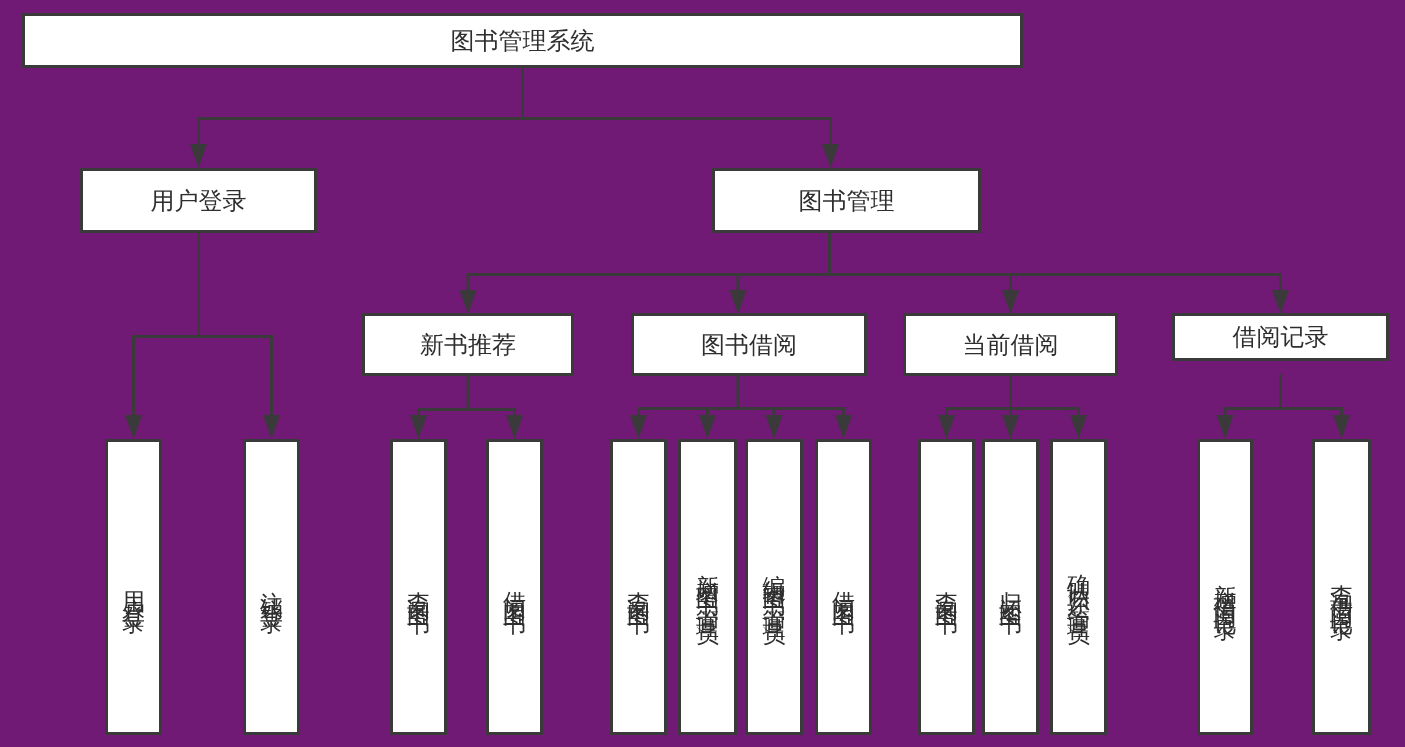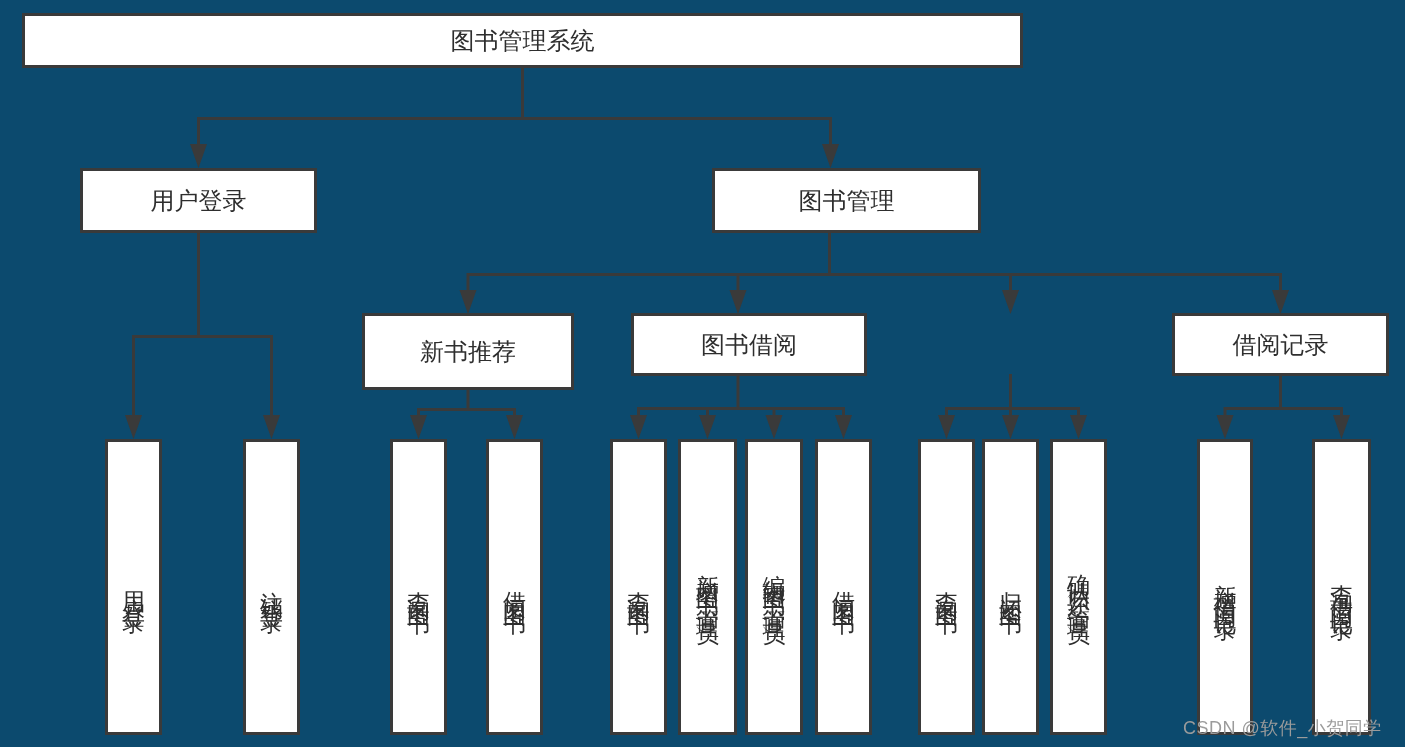--- a/index.html
+++ b/index.html
@@ -1,20 +1,20 @@
 <!DOCTYPE html>
 <html><head>
 <meta charset="utf-8">
 <style>
   html, body { margin: 0; padding: 0; background: #ffffff; }
   #stage {
     position: relative;
     width: 1405px;
     height: 747px;
-    background: #0c4a6e;
+    background: #701a75;
     font-family: "Liberation Sans", "DejaVu Sans", sans-serif;
     overflow: hidden;
   }
   .box {
     position: absolute;
     box-sizing: border-box;
     border: 3px solid #3a3a3a;
     background: #ffffff;
     display: flex;
     align-items: center;
@@ -105,37 +105,37 @@
              M1070 415 L1087 415 L1078.5 439 Z
              M1216.5 415 L1233.5 415 L1225 439 Z
              M1333 415 L1350 415 L1341.5 439 Z"></path>
   </svg>
 
   <div class="box" style="left:22px; top:13px; width:1001px; height:55px;">图书管理系统</div>
 
   <div class="box" style="left:80px; top:168px; width:237px; height:65px;">用户登录</div>
   <div class="box" style="left:712px; top:168px; width:269px; height:65px;">图书管理</div>
 
-  <div class="box" style="left:362px; top:313px; width:212px; height:77px;">新书推荐</div>
+  <div class="box" style="left:362px; top:313px; width:212px; height:63px;">新书推荐</div>
   <div class="box" style="left:631px; top:313px; width:236px; height:63px;">图书借阅</div>
-  <div class="box" style="left:1172px; top:313px; width:217px; height:63px;">借阅记录</div>
+  <div class="box" style="left:903px; top:313px; width:215px; height:63px;">当前借阅</div>
+  <div class="box" style="left:1172px; top:313px; width:217px; height:48px;">借阅记录</div>
 
   <div class="box leaf" style="left:105px; top:439px; width:57px; height:296px;">用户登录</div>
   <div class="box leaf" style="left:243px; top:439px; width:57px; height:296px;">注销登录</div>
 
   <div class="box leaf" style="left:390px; top:439px; width:57px; height:296px;">查询图书</div>
   <div class="box leaf" style="left:486px; top:439px; width:57px; height:296px;">借阅图书</div>
 
   <div class="box leaf" style="left:610px; top:439px; width:57px; height:296px;">查询图书</div>
   <div class="box leaf" style="left:678px; top:439px; width:59px; height:296px;">新增图书（管理员）</div>
   <div class="box leaf" style="left:745px; top:439px; width:58px; height:296px;">编辑图书（管理员）</div>
   <div class="box leaf" style="left:815px; top:439px; width:57px; height:296px;">借阅图书</div>
 
   <div class="box leaf" style="left:918px; top:439px; width:57px; height:296px;">查询图书</div>
   <div class="box leaf" style="left:982px; top:439px; width:57px; height:296px;">归还图书</div>
   <div class="box leaf" style="left:1050px; top:439px; width:57px; height:296px;">确认归还（管理员）</div>
 
   <div class="box leaf" style="left:1197px; top:439px; width:56px; height:296px;">新增借阅记录</div>
   <div class="box leaf" style="left:1312px; top:439px; width:59px; height:296px;">查询借阅记录</div>
 
-  <div id="watermark">CSDN @软件_小贺同学</div>
 
 </div>
 
 </body></html>

